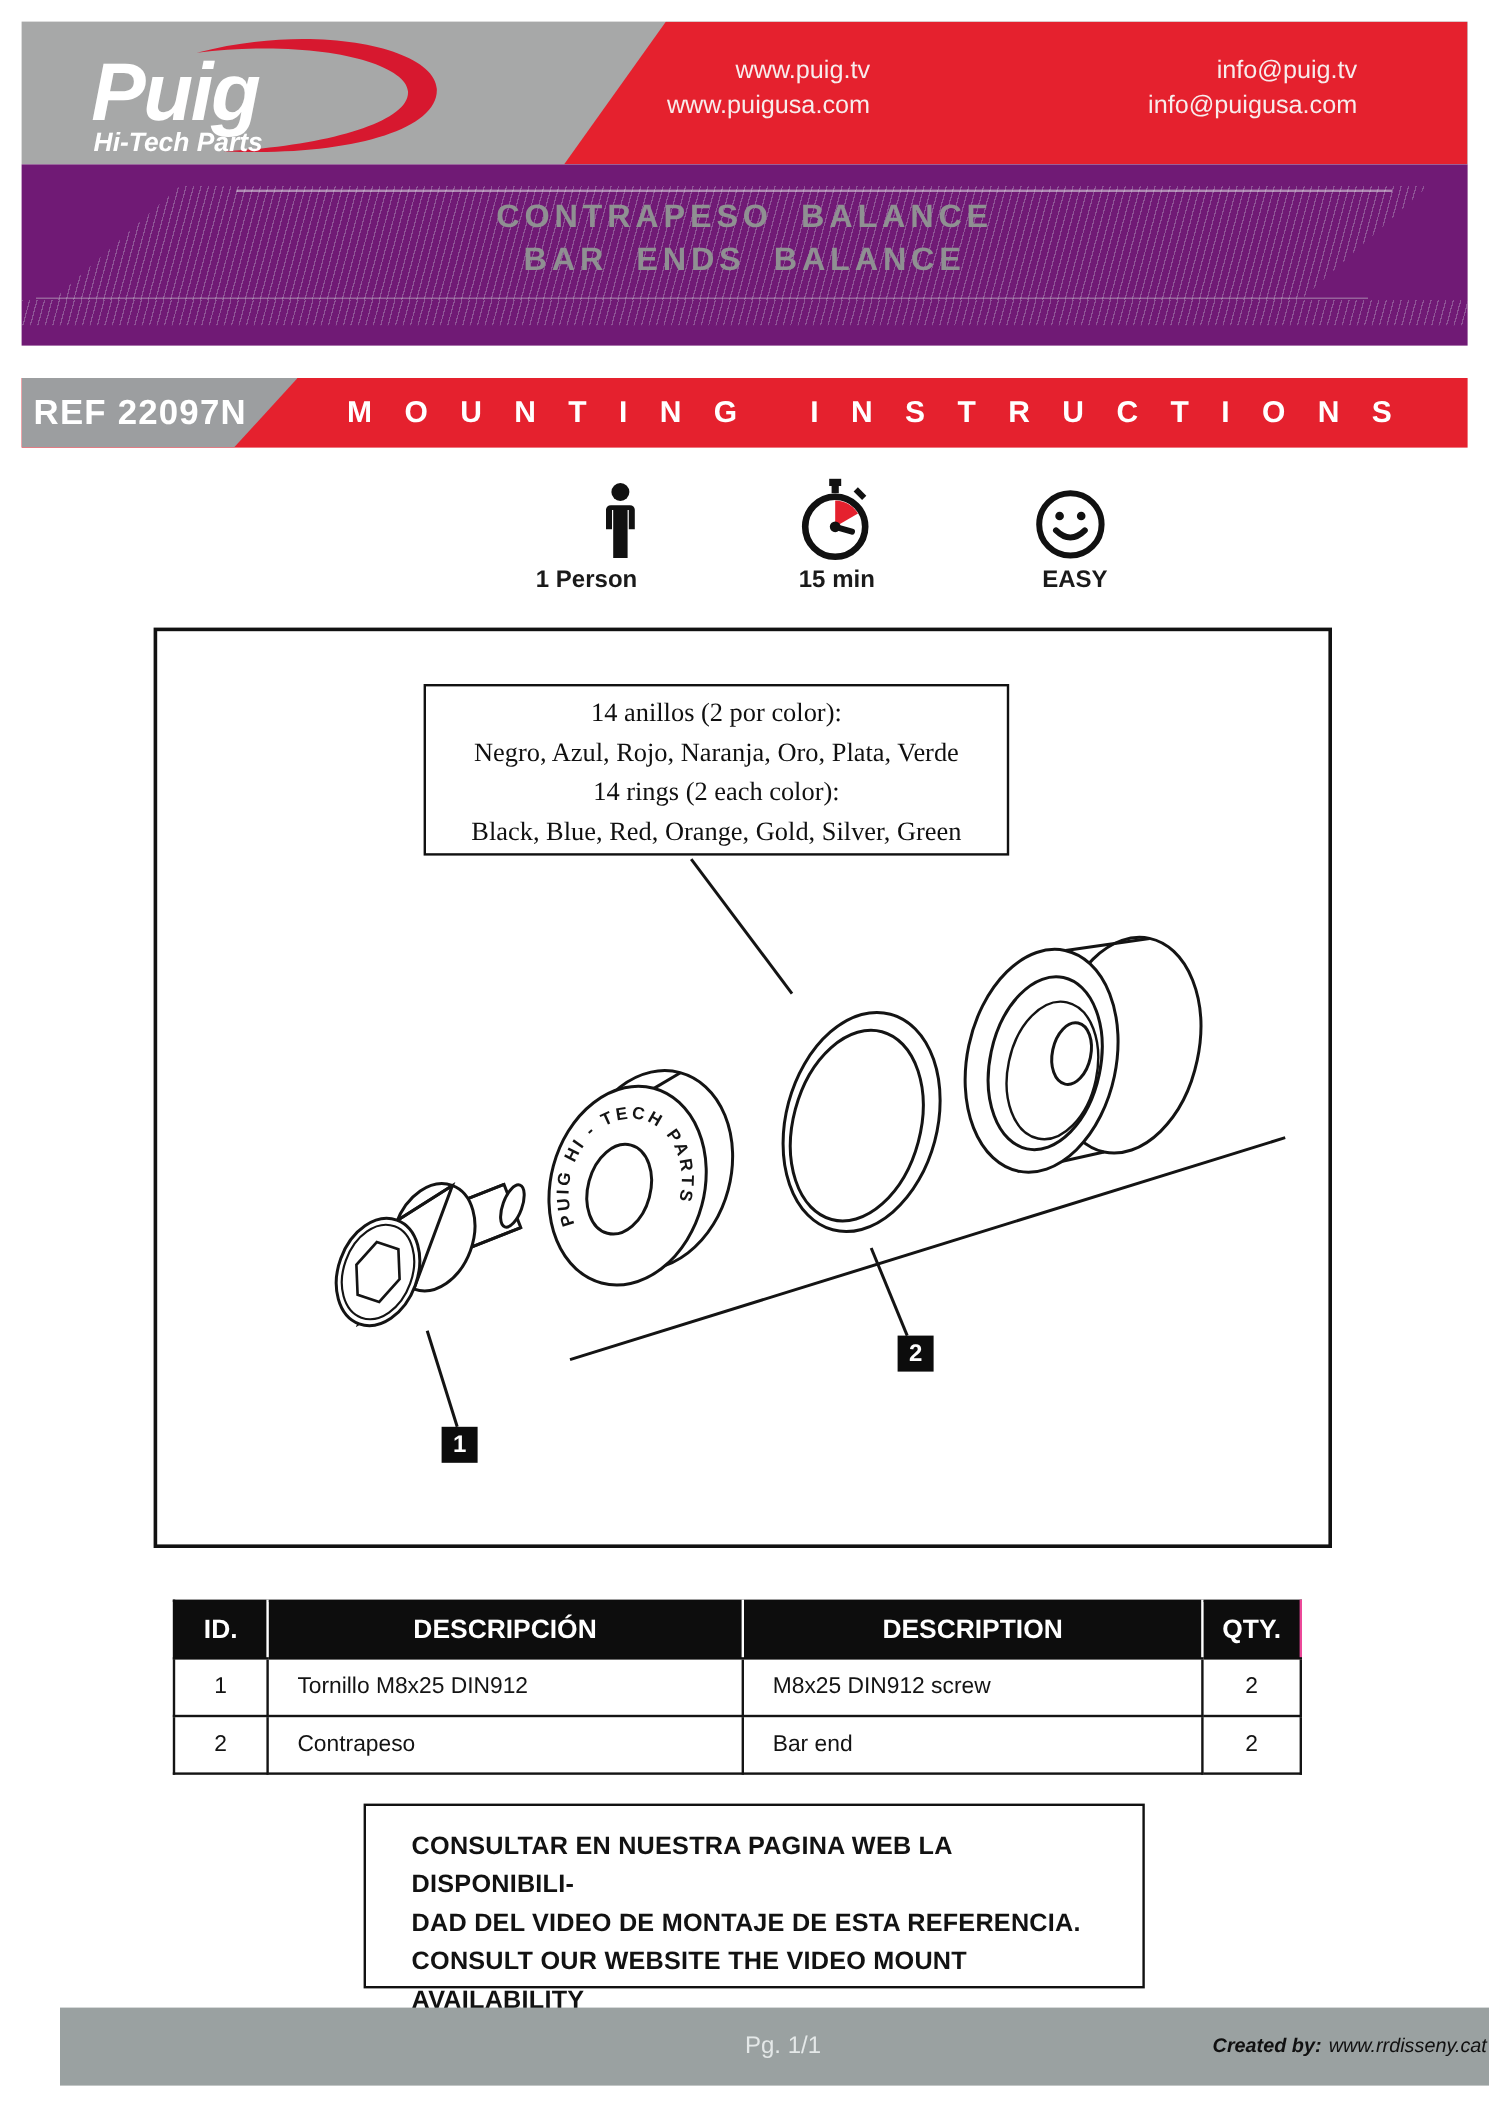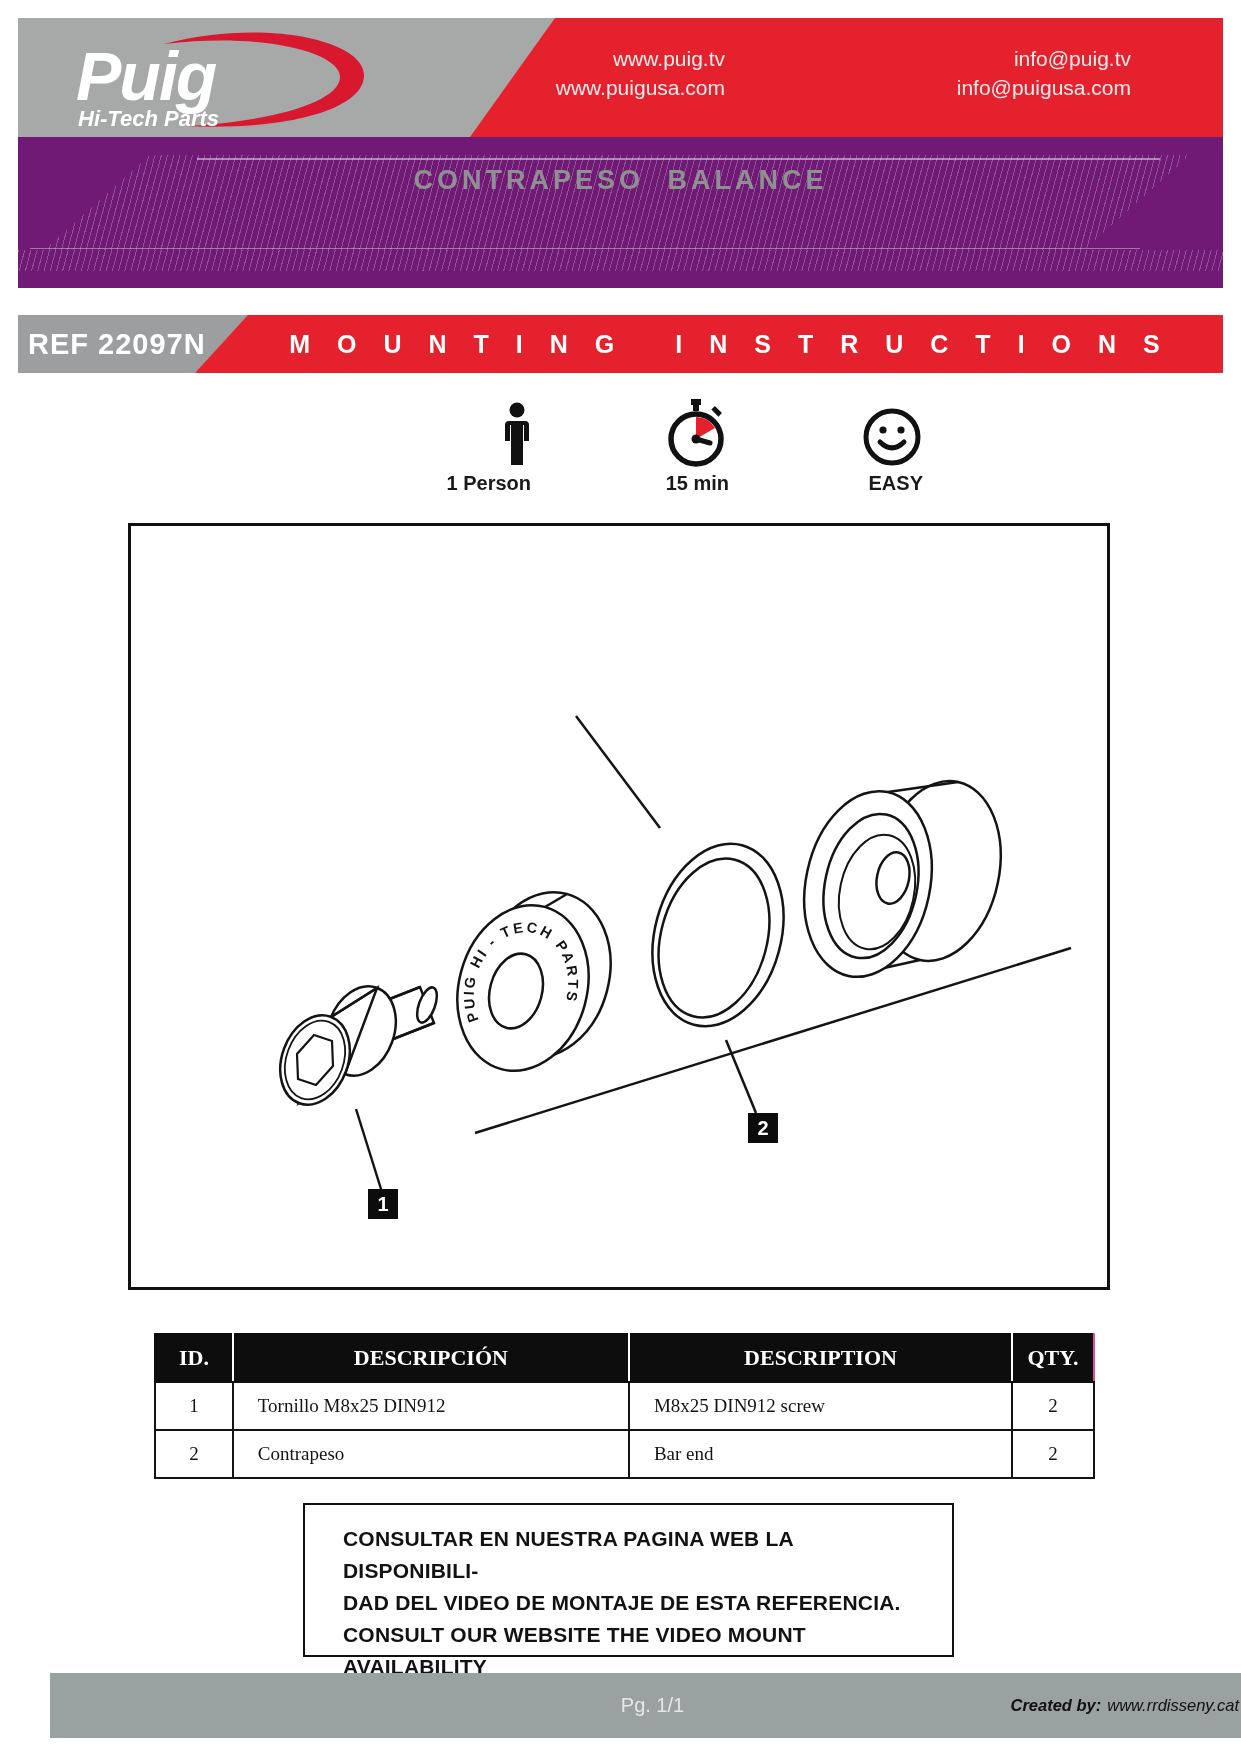--- a/index.html
+++ b/index.html
@@ -54,21 +54,21 @@
   .diagram svg { position:absolute; left:0; top:0; }
   .callout { left:222px; top:44px; width:488px; height:143px; border:2px solid #111;
     font-family:"Liberation Serif", serif; font-size:22px; line-height:33px; text-align:center;
     padding-top:5px; color:#101010; }
   .plabel { width:30px; height:30px; background:#0c0c0c; color:#fff; font-size:20px; font-weight:bold;
     display:flex; align-items:center; justify-content:center; }
   .lw { fill:#fff; stroke:#141414; stroke-width:2.5; }
   .ln { fill:none; stroke:#141414; stroke-width:2.5; }
 
   
-  .tbl { left:154px; top:1333px; width:941px; border-collapse:collapse;font-family:Liberation Serif, serif; }
+  .tbl { left:144px; top:1333px; width:941px; border-collapse:collapse; }
   .tbl th { background:#0d0d0d; color:#fff; font-size:22px; font-weight:bold; height:48px;
     border:2px solid #0d0d0d; border-right:2px solid #fff; }
   .tbl th:last-child { border-right:2px solid #ec4899; }
   .tbl td { height:48px; border:2px solid #141414; font-size:19px; font-weight:400; color:#141414; }
   .td-c { text-align:center; }
   .td-l { text-align:left; padding-left:24px; }
   .col-id { width:78px; } .col-d1 { width:397px; } .col-d2 { width:384px; } .col-q { width:82px; }
 
   
   .note { left:303px; top:1503px; width:651px; height:154px; border:2px solid #111;
@@ -105,20 +105,21 @@
     <div>info@puigusa.com</div>
   </div>
 </div>
 
 <div class="abs banner">
   <div class="abs hatch-main"></div>
   <div class="abs hatch-strip"></div>
   <div class="abs rule-top"></div>
   <div class="abs rule-bot"></div>
   <div class="abs banner-txt l1">CONTRAPESO BALANCE</div>
+  <div class="abs banner-txt l2">BAR ENDS BALANCE</div>
 </div>
 
 <div class="abs refbar">
   <div class="abs ref-gray"></div>
   <div class="abs ref-txt">REF 22097N</div>
   <div class="abs mount-txt">MOUNTING INSTRUCTIONS</div>
 </div>
 
 <div class="abs meta">
   <div class="meta-col" style="left:351px;">
@@ -202,20 +203,26 @@
       <ellipse class="lw" cx="808" cy="345" rx="60" ry="91" transform="rotate(12 808 345)"></ellipse>
       <line class="ln" x1="757" y1="266" x2="827" y2="256"></line>
       <line class="ln" x1="717" y1="450" x2="789" y2="434"></line>
       <ellipse class="lw" cx="737" cy="358" rx="62" ry="94" transform="rotate(12 737 358)"></ellipse>
       <ellipse class="lw" cx="740" cy="360" rx="46" ry="73" transform="rotate(12 740 360)"></ellipse>
       <ellipse cx="746" cy="366" rx="37" ry="58" transform="rotate(12 746 366)" fill="none" stroke="#141414" stroke-width="2"></ellipse>
       <ellipse class="lw" cx="762" cy="352" rx="16" ry="26" transform="rotate(12 762 352)"></ellipse>
     </g>
   </svg>
 
+  <div class="abs callout">
+    <div>14 anillos (2 por color):</div>
+    <div>Negro, Azul, Rojo, Naranja, Oro, Plata, Verde</div>
+    <div>14 rings (2 each color):</div>
+    <div>Black, Blue, Red, Orange, Gold, Silver, Green</div>
+  </div>
 
   <div class="abs plabel" style="left:237px; top:663px;">1</div>
   <div class="abs plabel" style="left:617px; top:587px;">2</div>
 </div>
 
 <table class="abs tbl">
   <thead>
     <tr>
       <th class="col-id">ID.</th>
       <th class="col-d1">DESCRIPCIÓN</th>

